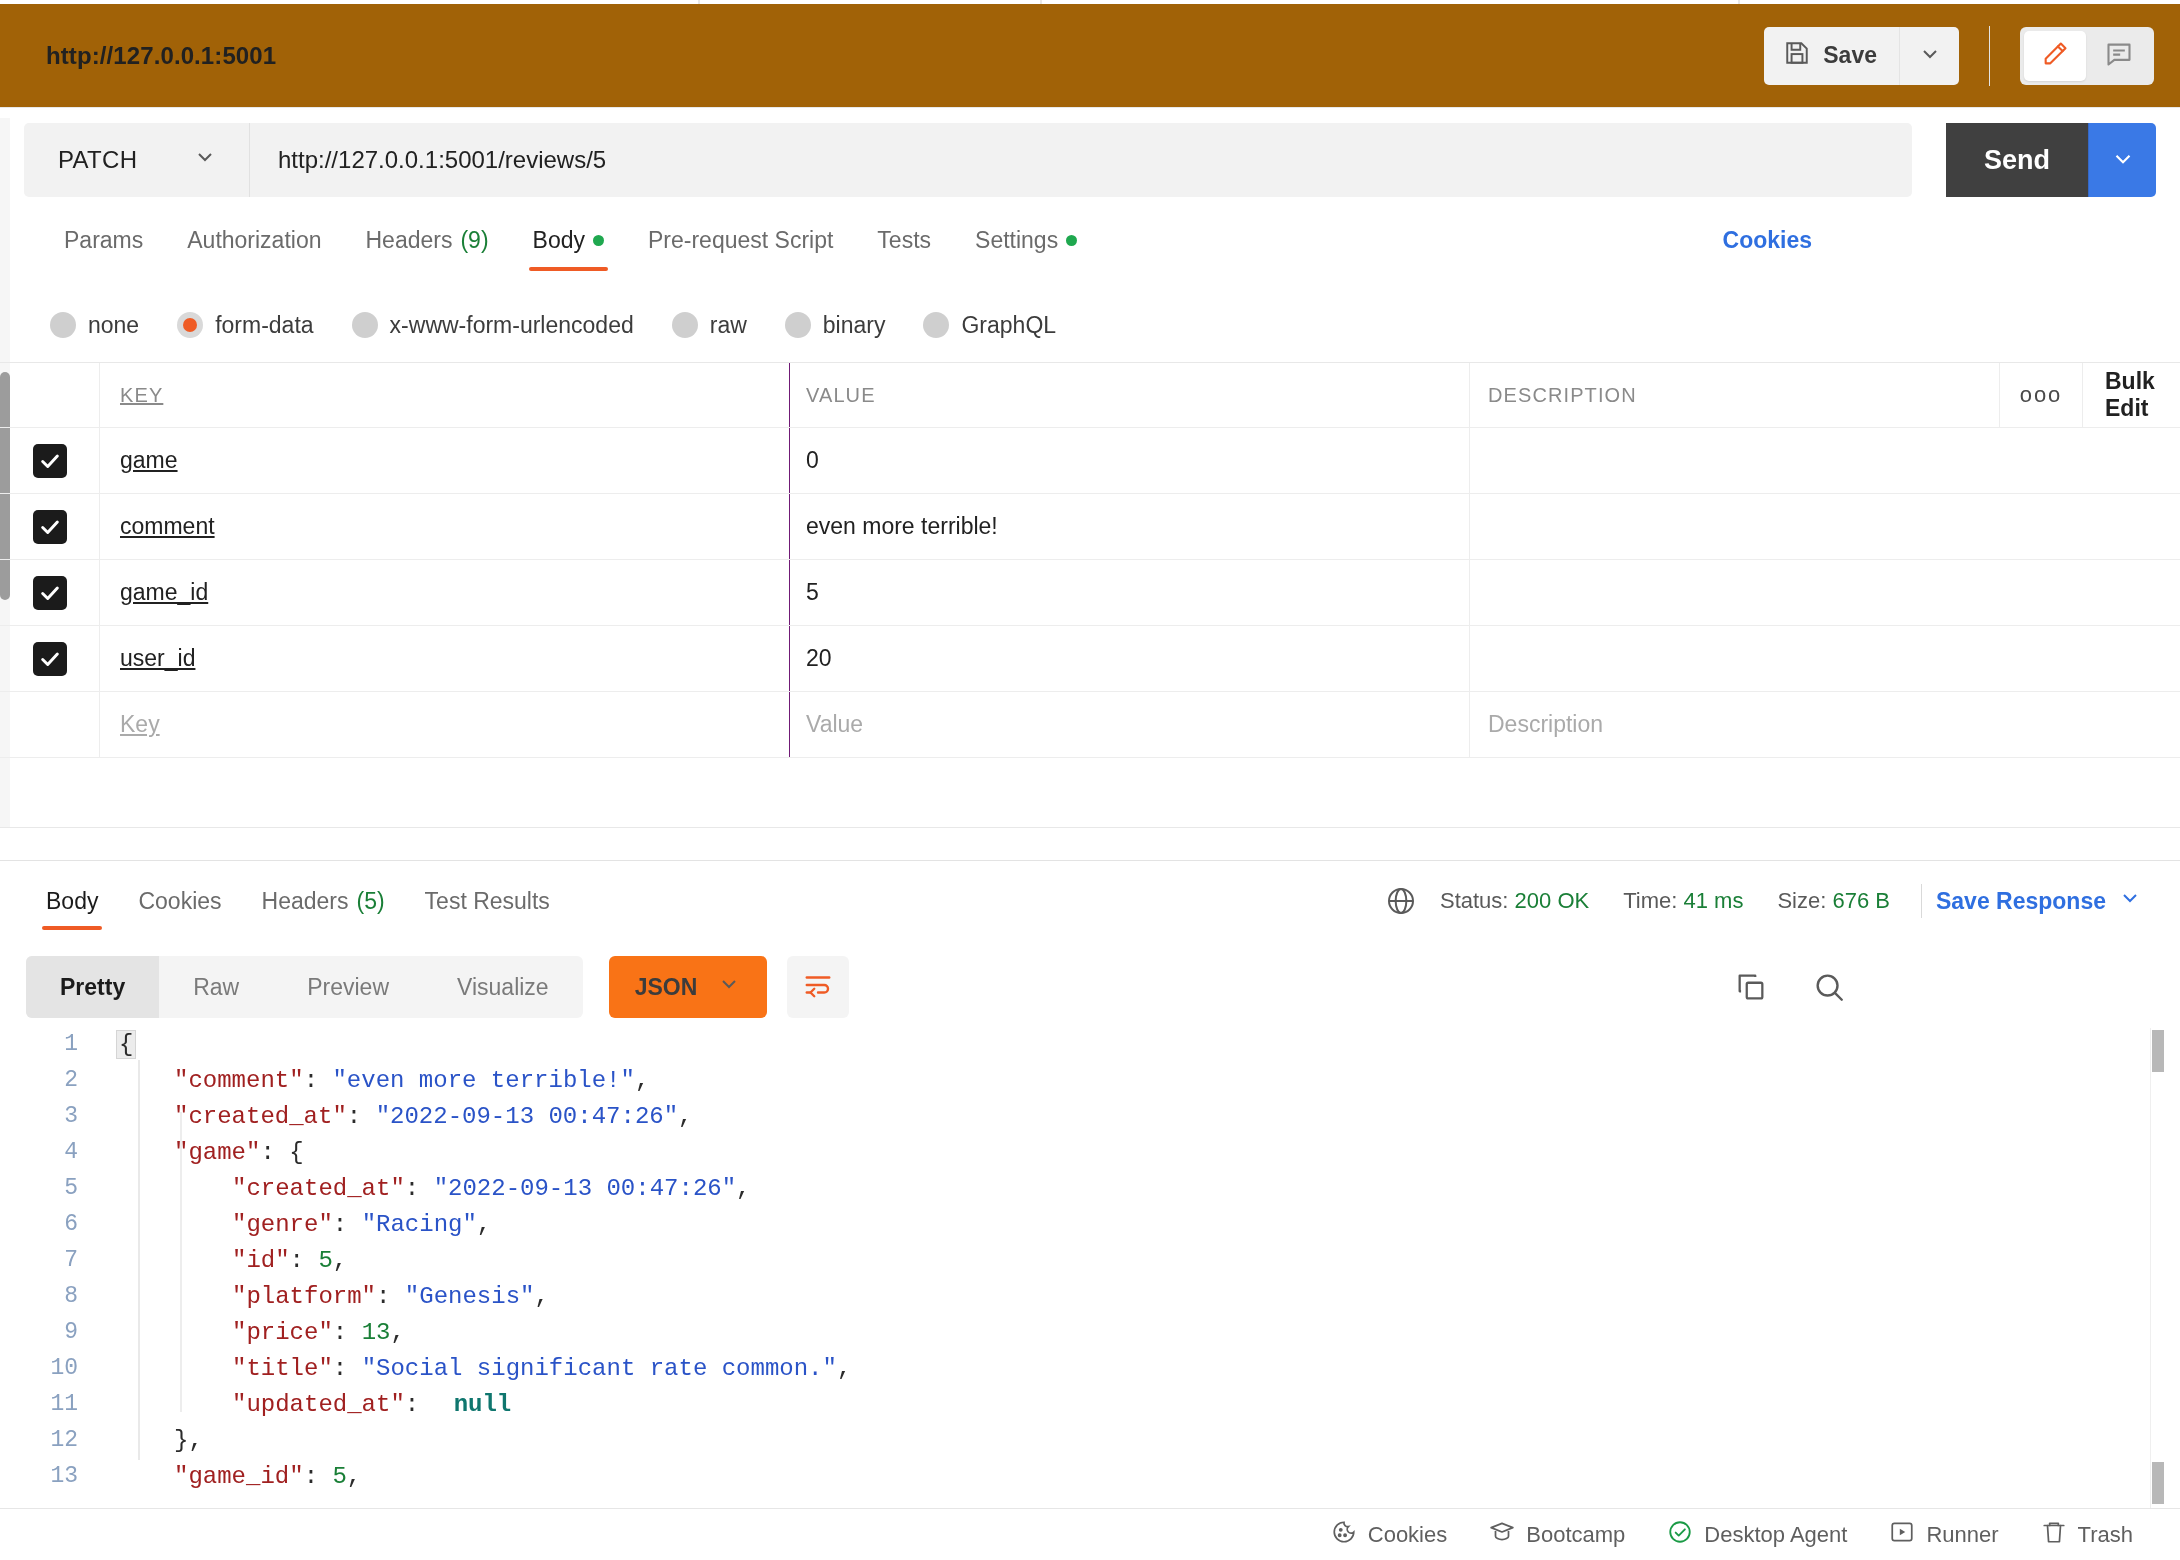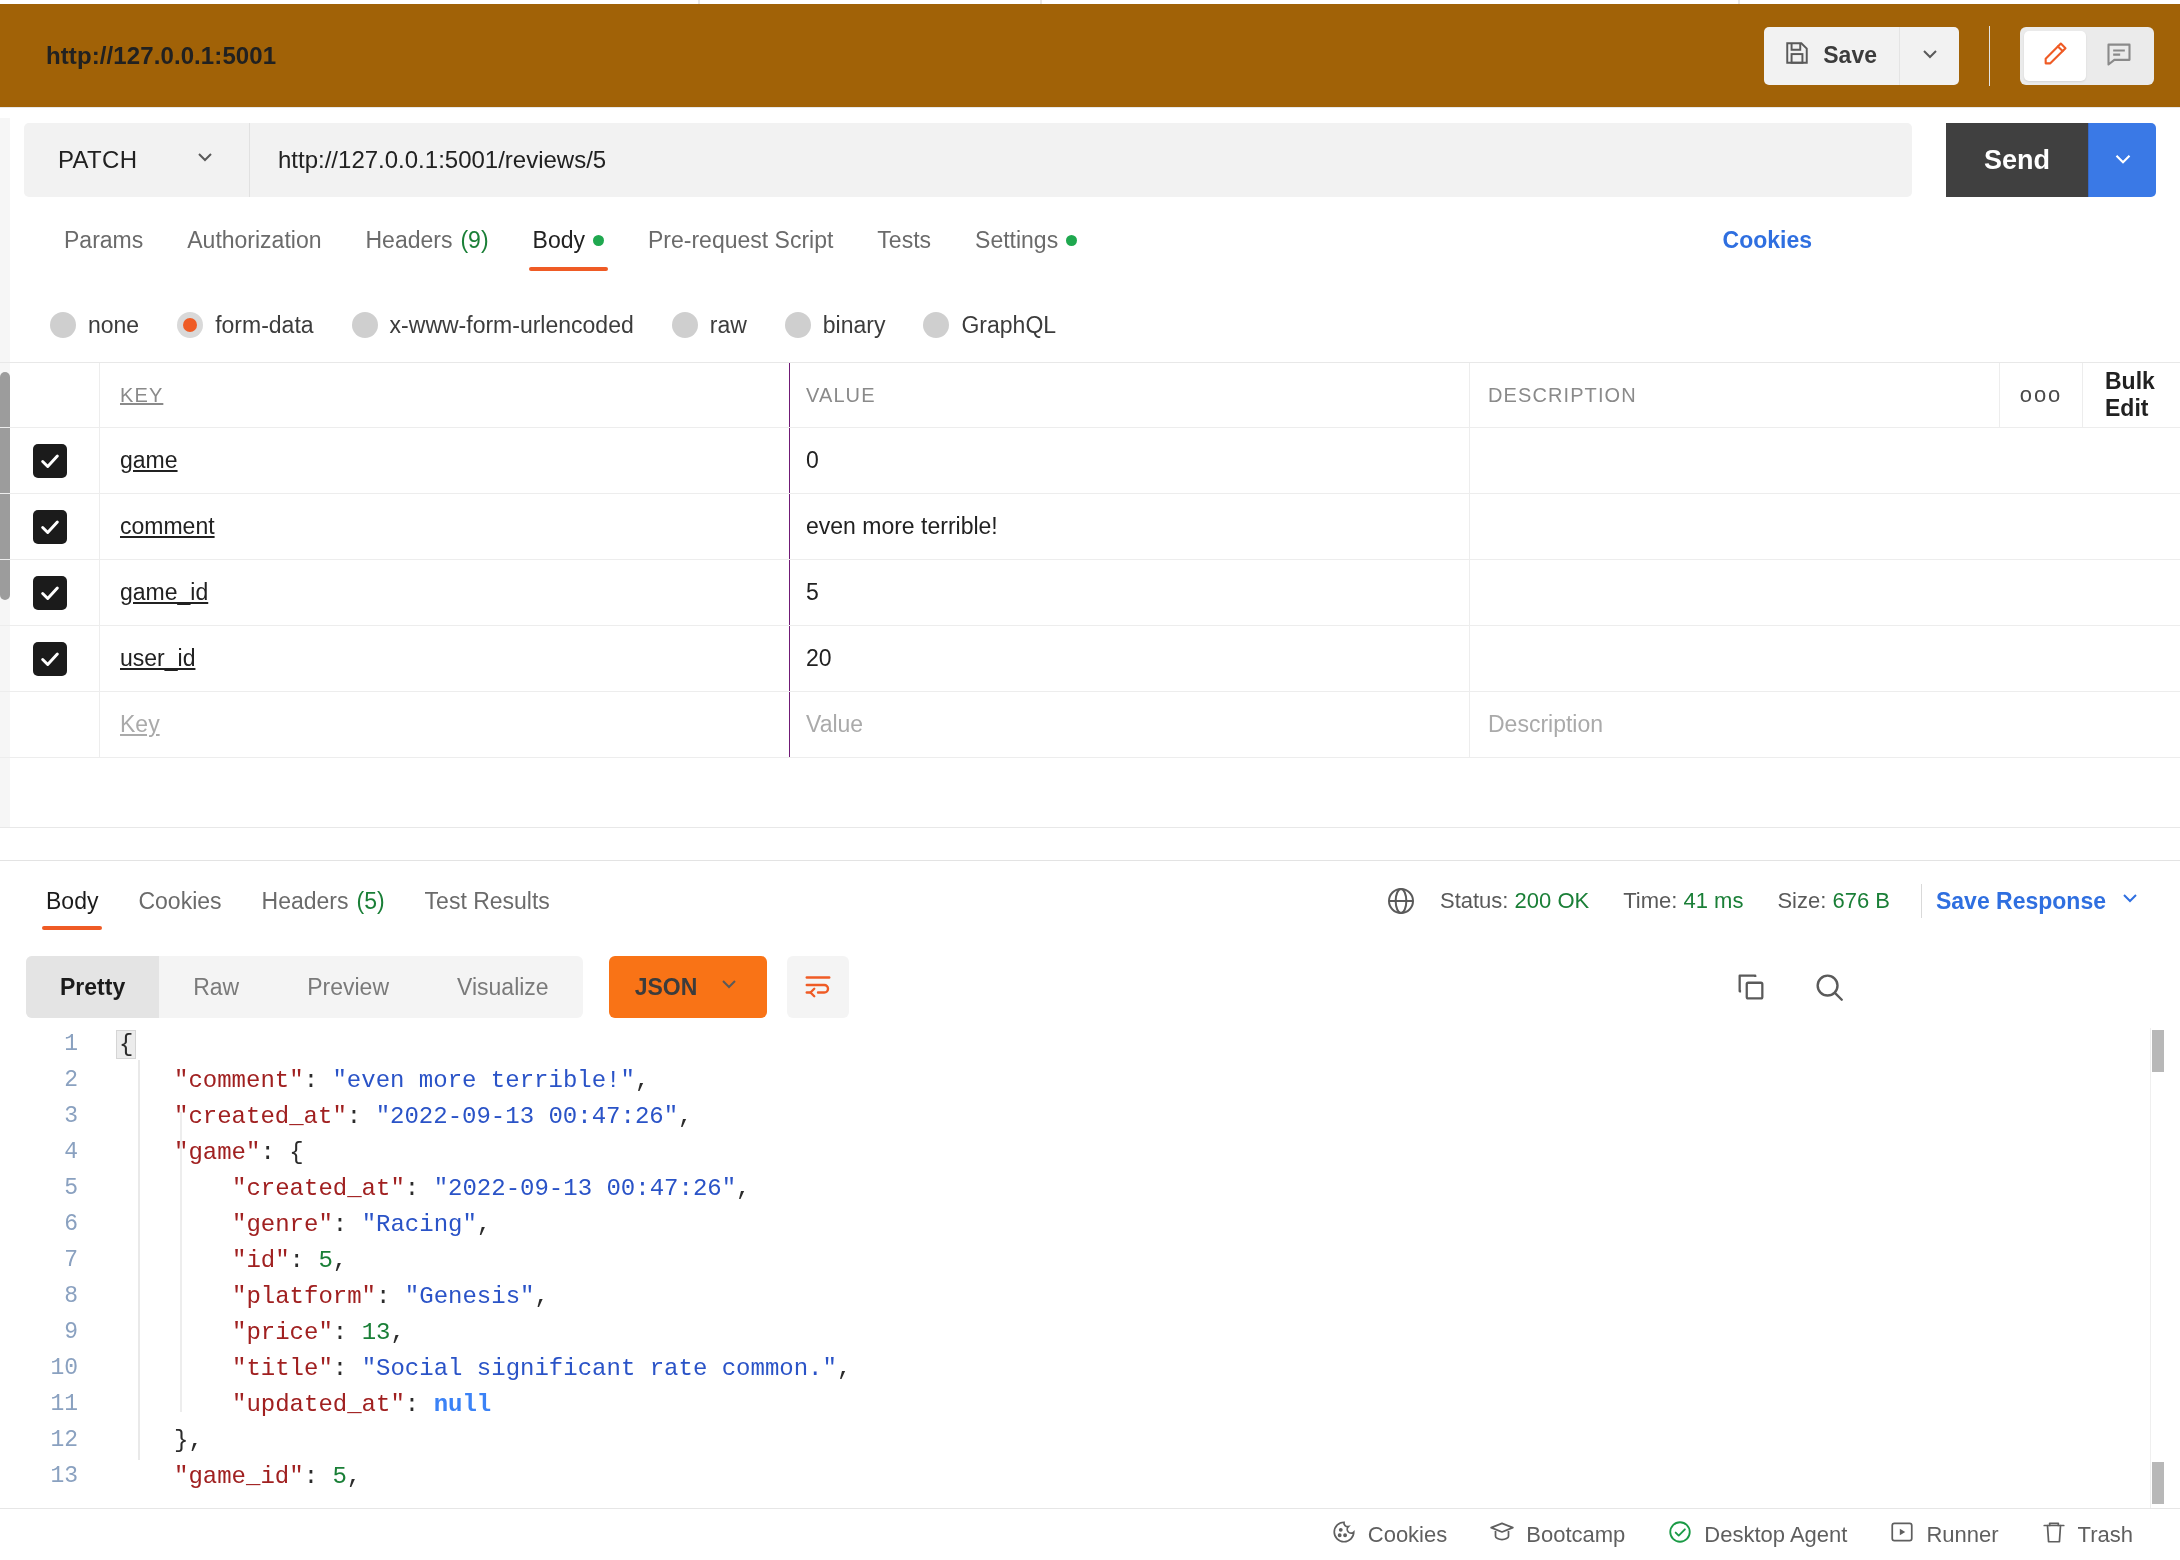--- a/index.html
+++ b/index.html
@@ -144,21 +144,21 @@
 
   
   .code { position:absolute; top:1026px; left:0; width:2180px; height:480px; overflow:hidden; background:#fff;}
   .code-line { display:flex; height:36px; align-items:center; font-family:"Liberation Mono","DejaVu Sans Mono",monospace; font-size:24px;}
   .ln { width:104px; text-align:right; padding-right:26px; color:#8aa1c0; font-size:23px; user-select:none;}
   .ctext { padding-left:0; white-space:pre; }
   .k { color:#a02020; }
   .s { color:#2a53c7; }
   .n { color:#1a7f37; }
   .p { color:#2b2b2b; }
-  .nul { color:#3b82f6; font-weight:700; }
+  .nul { color:#0f766e; font-weight:700;margin-left:20px; }
   .brace { color:#2b2b2b; }
   .fold-box { display:inline-block; background:#ececec; border:1px solid #d5d5d5; padding:0 2px; }
 
   
   .code-sb-rail { position:absolute; right:14px; top:1028px; width:16px; height:482px; border-left:1px solid #efefef; }
   .code-sb-a { position:absolute; right:16px; top:1030px; width:12px; height:42px; background:#b8b8b8;}
   .code-sb-b { position:absolute; right:16px; top:1462px; width:12px; height:42px; background:#b8b8b8;}
   .code-vline { position:absolute; left:138px; top:1060px; width:2px; height:400px; background:#e9e9e9;}
   .code-vline2 { position:absolute; left:180px; top:1112px; width:2px; height:300px; background:#ededed;}
 

